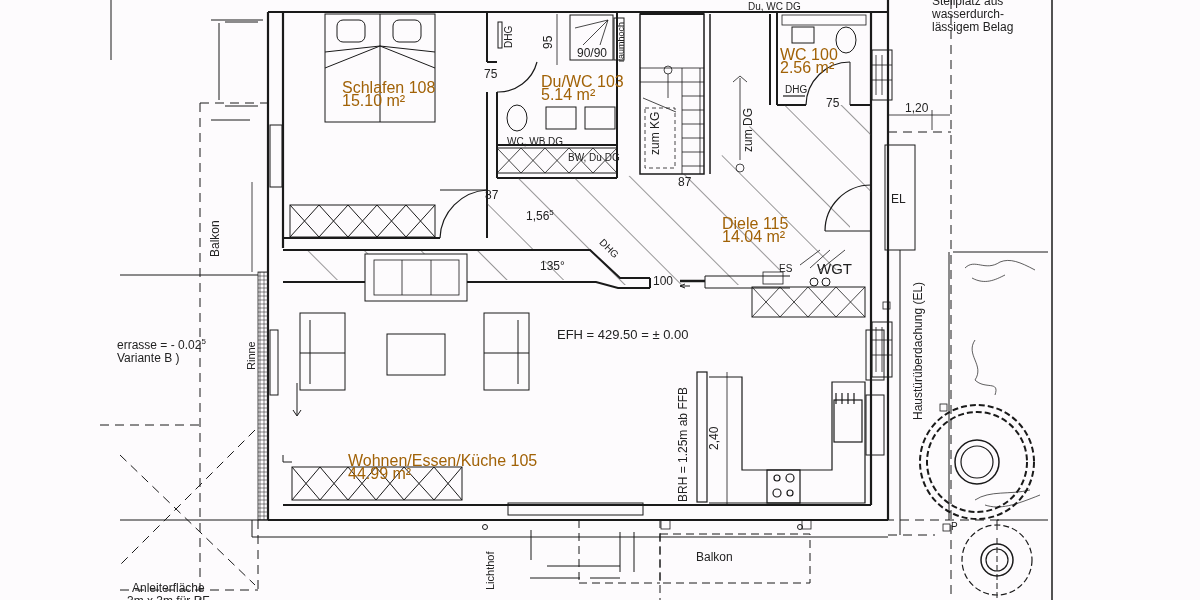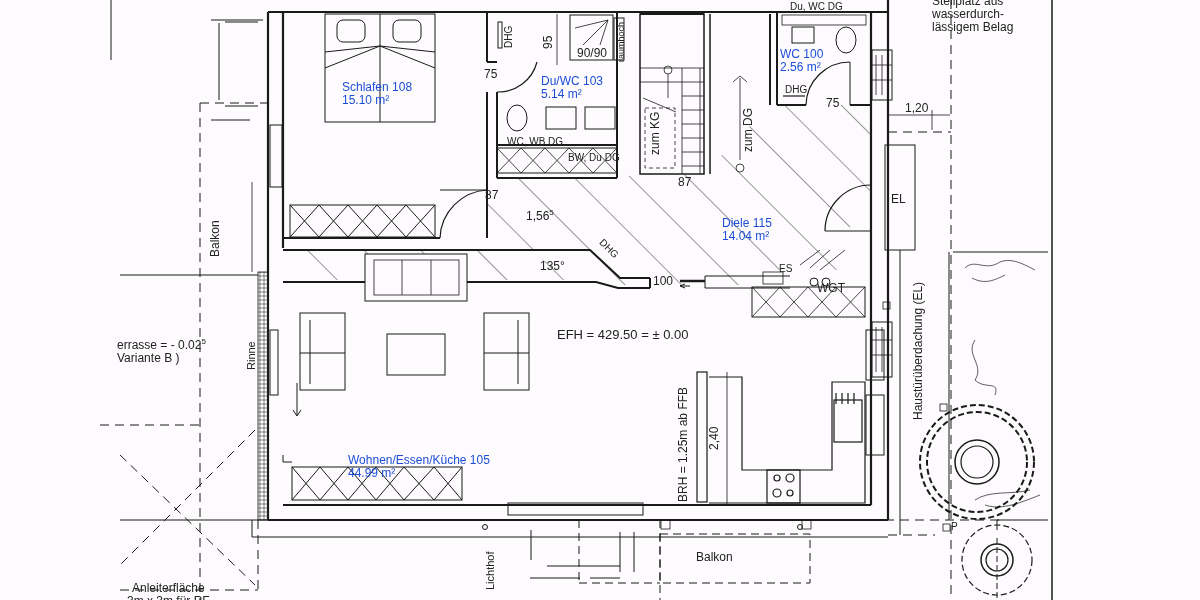--- a/index.html
+++ b/index.html
@@ -1,21 +1,21 @@
 <!DOCTYPE html>
 <html><head>
 <meta charset="utf-8">
 <style>
   html,body{margin:0;padding:0;background:#fdfbfd;}
   body{width:1200px;height:600px;overflow:hidden;position:relative;font-family:"Liberation Sans",sans-serif;}
   svg{position:absolute;left:0;top:0;}
   .lbl{position:absolute;font-size:12px;color:#222;line-height:13px;white-space:nowrap;font-family:"Liberation Sans",sans-serif;}
   .lbl.big{font-size:13px;}
   .v{transform-origin:left top;transform:rotate(-90deg);}
-  .room{position:absolute;font-size:12px;color:#1d4ed8;line-height:13px;}
+  .room{position:absolute;font-size:16px;color:#a16207;line-height:13px;}
 </style>
 </head>
 <body>
 
 <svg width="1200" height="600" viewBox="0 0 1200 600" fill="none" stroke="#1a1a1a" stroke-width="1.2">
   <defs>
     <pattern id="hatch" patternUnits="userSpaceOnUse" width="40" height="40" patternTransform="rotate(-45)">
       <line x1="0" y1="0" x2="0" y2="40" stroke="#333" stroke-width="1"></line>
     </pattern>
     <pattern id="grid" patternUnits="userSpaceOnUse" width="4" height="4">
@@ -271,25 +271,25 @@
 <div class="lbl" style="left:905px;top:102px;">1,20</div>
 <div class="lbl" style="left:540px;top:260px;">135°</div>
 <div class="lbl" style="left:653px;top:275px;">100</div>
 <div class="lbl v" style="left:502px;top:48px;font-size:10px;">DHG</div>
 <div class="lbl" style="left:785px;top:83px;font-size:10px;">DHG</div>
 <div class="lbl" style="left:598px;top:242px;font-size:10px;transform:rotate(45deg);">DHG</div>
 <div class="lbl" style="left:577px;top:47px;">90/90</div>
 <div class="lbl v" style="left:615px;top:62px;font-size:9px;">raumhoch</div>
 <div class="lbl" style="left:507px;top:135px;font-size:10px;">WC, WB DG</div>
 <div class="lbl" style="left:557px;top:151px;font-size:10px;padding-left:11px;">BW, Du DG</div>
-<div class="lbl" style="left:790px;top:0px;font-size:10px;">Du, WC DG</div>
+<div class="lbl" style="left:748px;top:0px;font-size:10px;">Du, WC DG</div>
 <div class="lbl v" style="left:649px;top:155px;">zum KG</div>
 <div class="lbl v" style="left:742px;top:152px;">zum DG</div>
 <div class="lbl" style="left:779px;top:262px;font-size:10px;">ES</div>
-<div class="lbl" style="left:817px;top:262px;font-size:12px;margin-top:20px;">WGT</div>
+<div class="lbl" style="left:817px;top:262px;font-size:15px;">WGT</div>
 <div class="lbl" style="left:891px;top:193px;">EL</div>
 <div class="lbl v" style="left:912px;top:420px;">Haustürüberdachung (EL)</div>
 <div class="lbl" style="left:932px;top:-5px;">
   <div>Stellplatz aus</div>
   <div>wasserdurch-</div>
   <div>lässigem Belag</div>
 </div>
 <div class="lbl v" style="left:209px;top:257px;">Balkon</div>
 <div class="lbl" style="left:696px;top:551px;">Balkon</div>
 <div class="lbl" style="left:117px;top:335px;">

